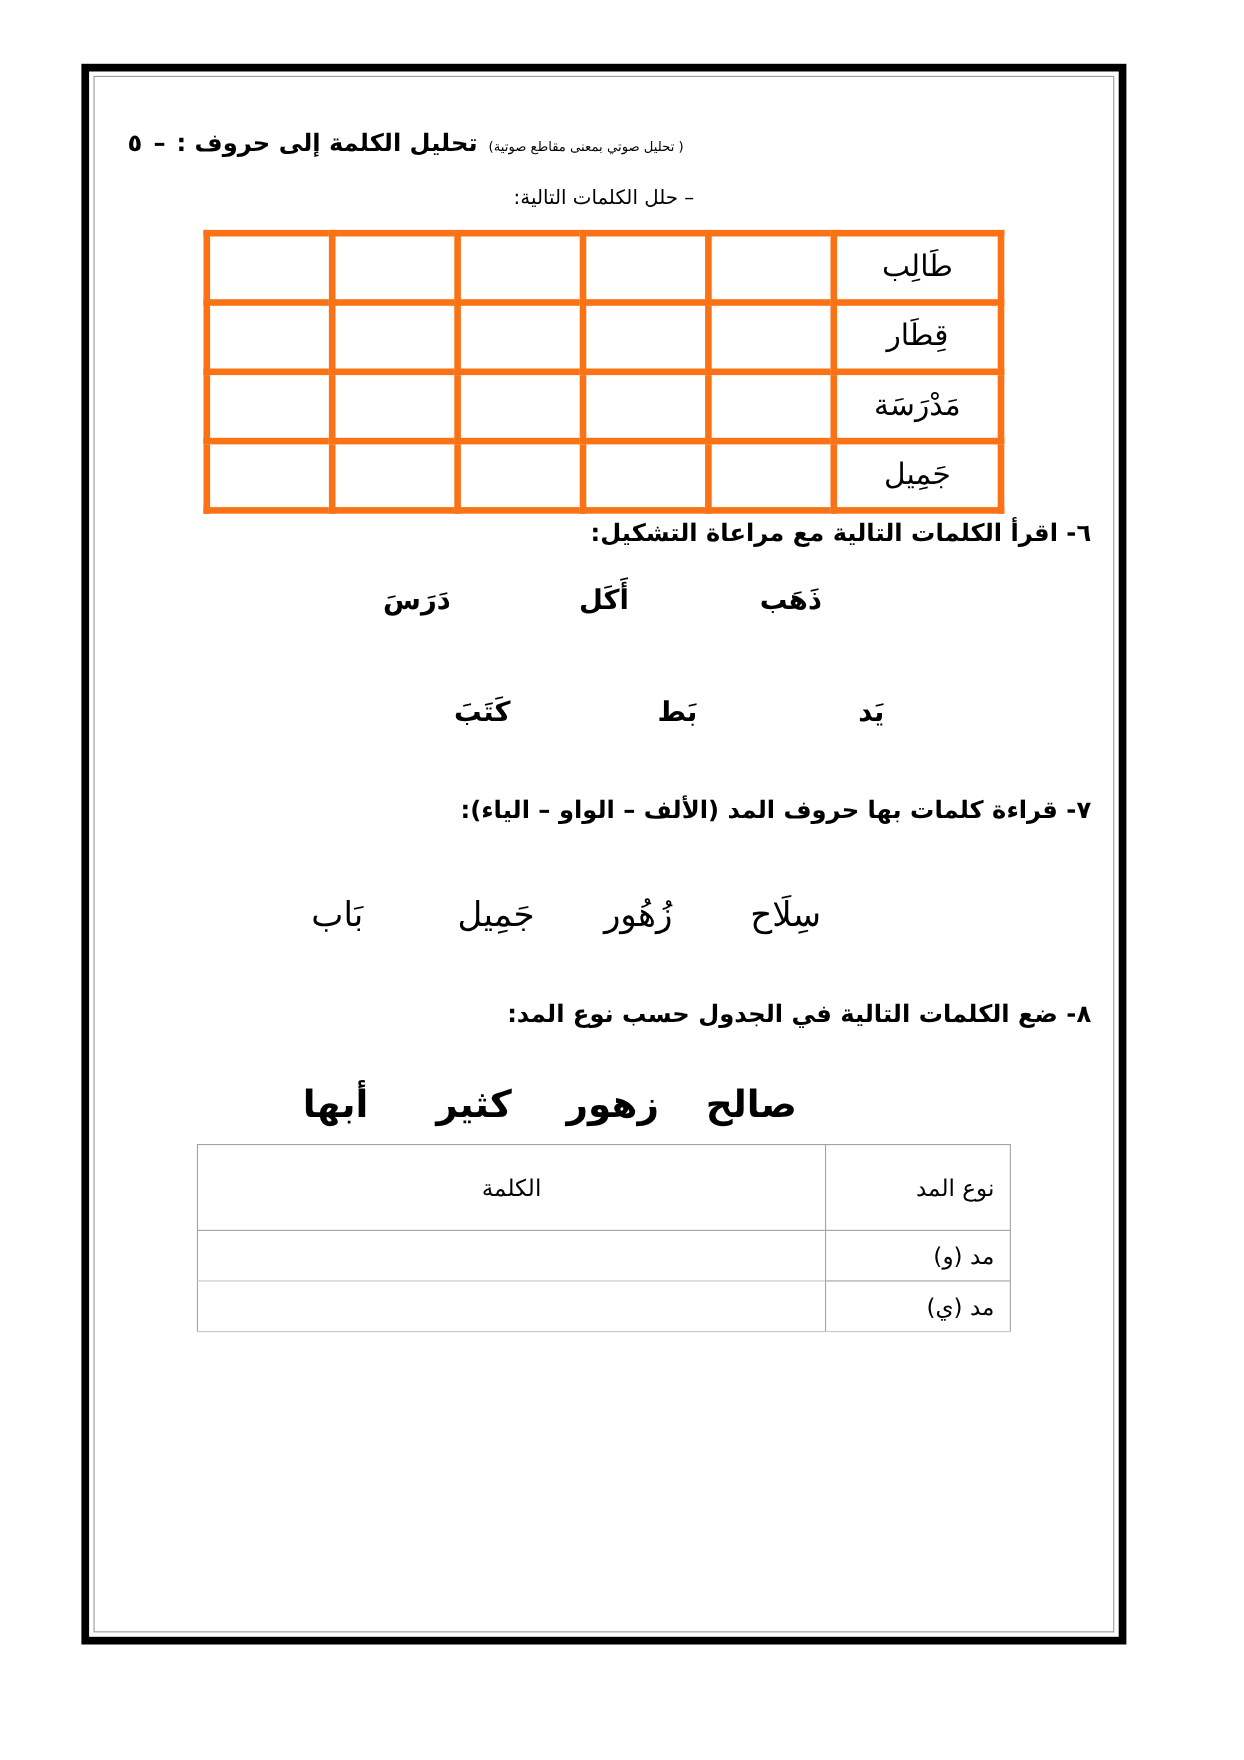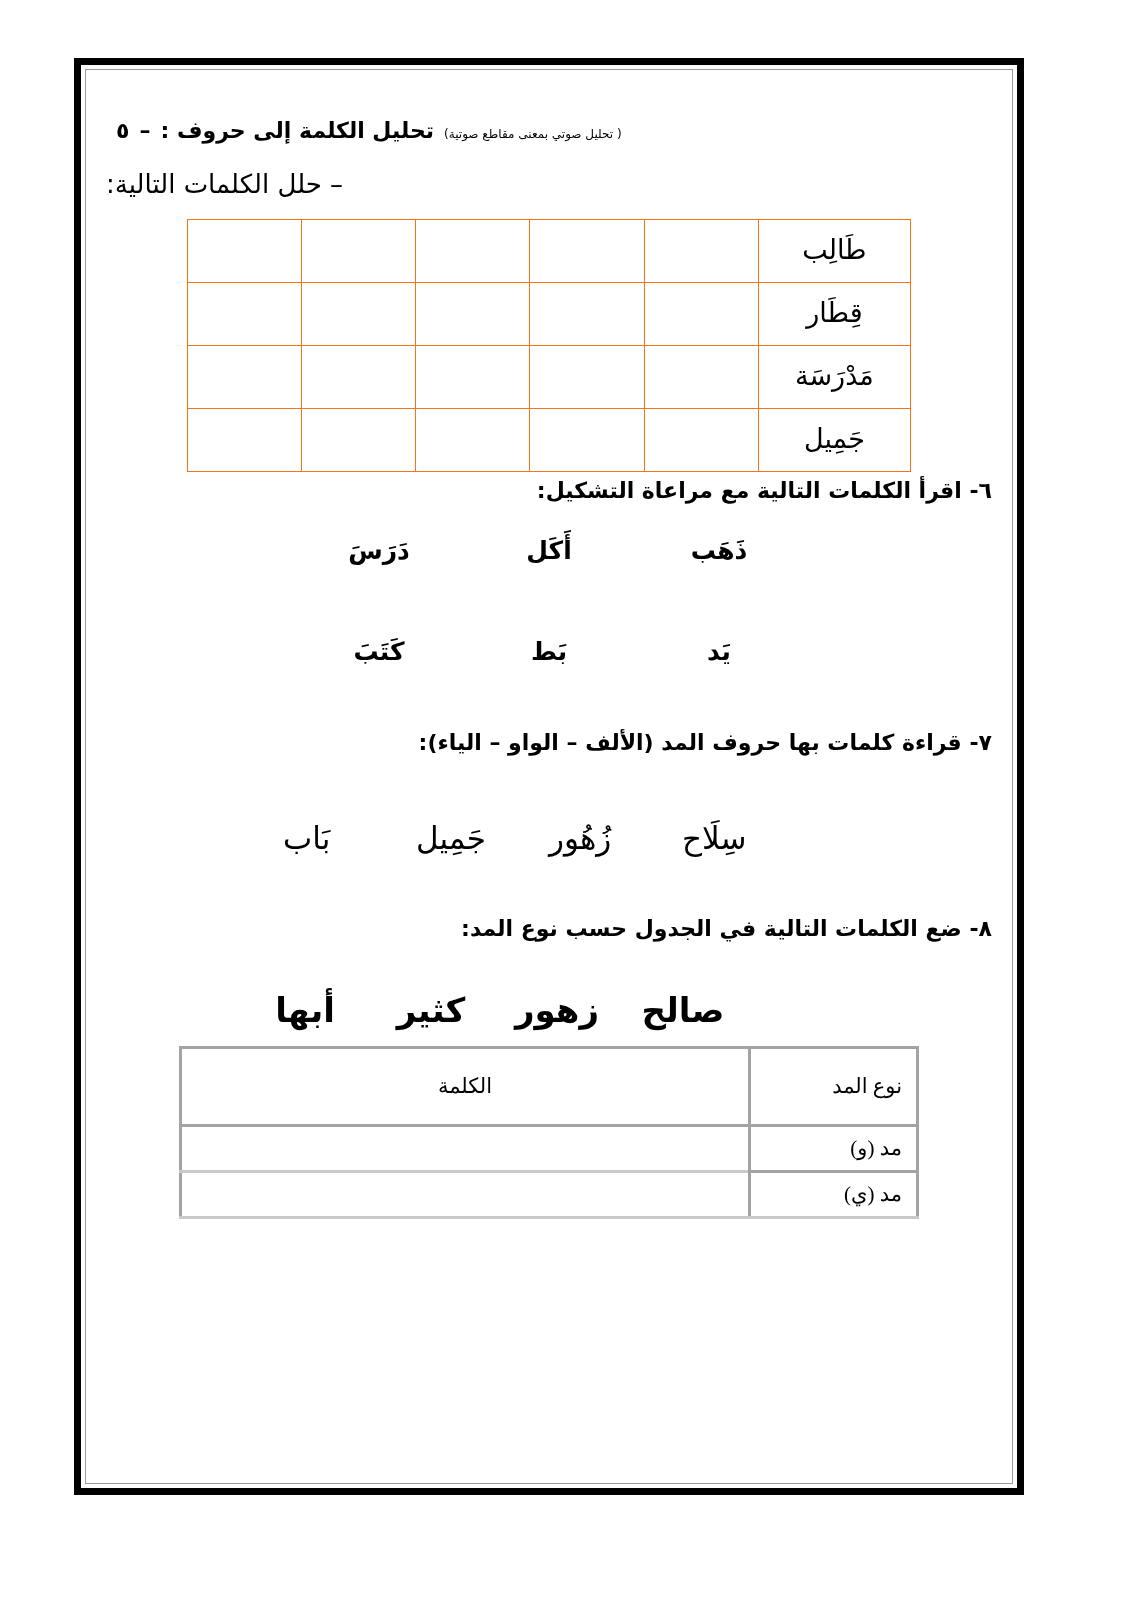--- a/index.html
+++ b/index.html
@@ -69,41 +69,41 @@
   .q5-row {
     display: flex;
     justify-content: flex-end;
     align-items: baseline;
     gap: 10px;
     margin-top: 4px;
     padding-left: 10px;
   }
   .sub-line {
     direction: rtl;
-    text-align: left;
-    font-size: 26px;
+    text-align: center;
+    font-size: 18px;
     line-height: 1.3;
     margin-top: 22px;
     padding-left: 0px;
   }
 
   
   .analysis-table-wrap {
     margin-top: 18px;
     display: flex;
     justify-content: center;
   }
   table.analysis {
     border-collapse: collapse;
     direction: rtl;
     width: 724px;
     table-layout: fixed;
   }
   table.analysis td {
-    border: 1px solid #f97316;
+    border: 6px solid #f97316;
     height: 63px;
     box-sizing: border-box;
   }
   table.analysis td.word-cell {
     width: 152px;
     text-align: center;
     font-size: 27px;
     font-weight: normal;
     vertical-align: middle;
     padding-bottom: 4px;
@@ -122,21 +122,21 @@
     font-weight: bold;
     margin-top: 26px;
   }
   .word-row .w {
     display: inline-block;
     text-align: center;
   }
   .q6-row-1 { margin-top: 30px; }
   .q6-row-1 .w { width: 170px; }
   .q6-row-2 { margin-top: 72px; }
-  .q6-row-2 .w { width: 170px; }
+  .q6-row-2 .w { width: 170px; text-align: right; }
 
   .q7-row {
     direction: rtl;
     display: flex;
     justify-content: center;
     align-items: baseline;
     font-size: 31px;
     font-weight: normal;
     margin-top: 62px;
   }
@@ -160,24 +160,23 @@
     display: flex;
     justify-content: center;
   }
   table.madd {
     border-collapse: collapse;
     direction: rtl;
     width: 740px;
     table-layout: fixed;
   }
   table.madd td {
-    border: 3px solid #a3a3a3;
+    border: 1px solid #a3a3a3;
     box-sizing: border-box;
     font-size: 21px;
-    font-family: Liberation Serif, serif;
   }
   table.madd td.type-col {
     width: 168px;
     text-align: right;
     padding-right: 14px;
   }
   table.madd td.word-col {
     text-align: center;
   }
   table.madd tr.header-row td { height: 78px; vertical-align: middle; }

